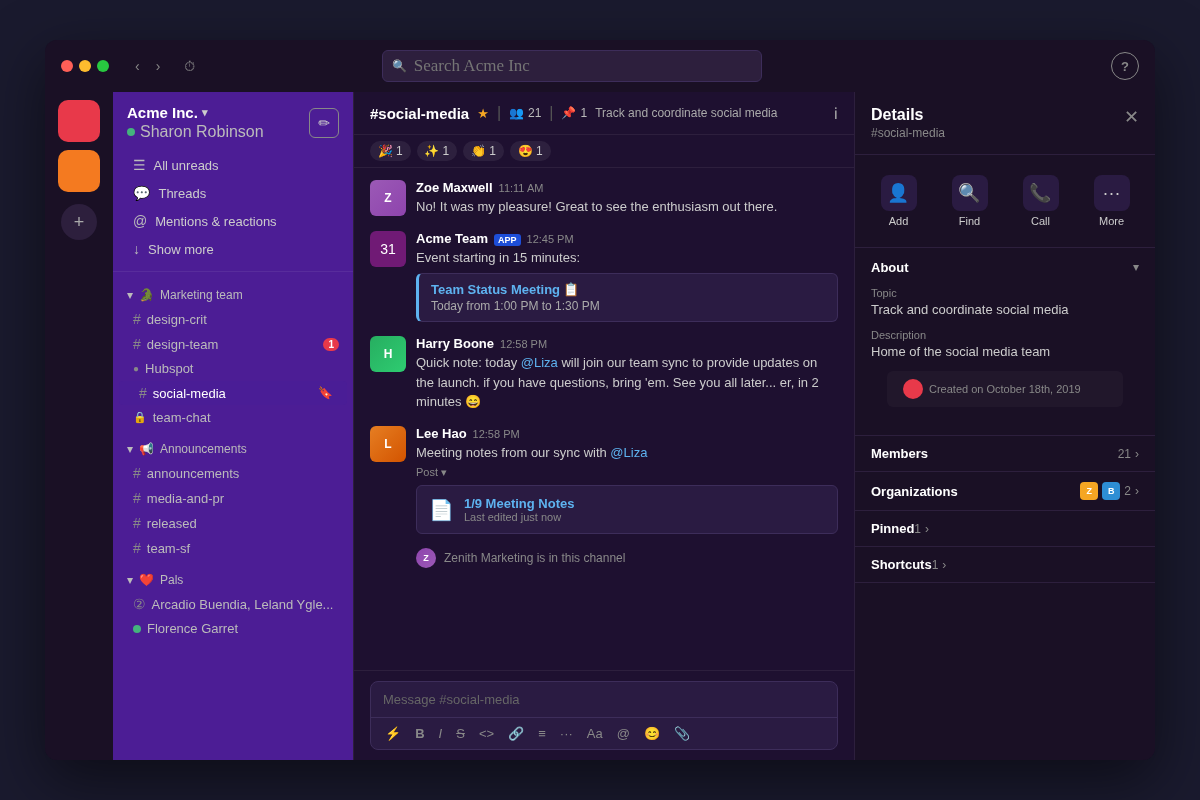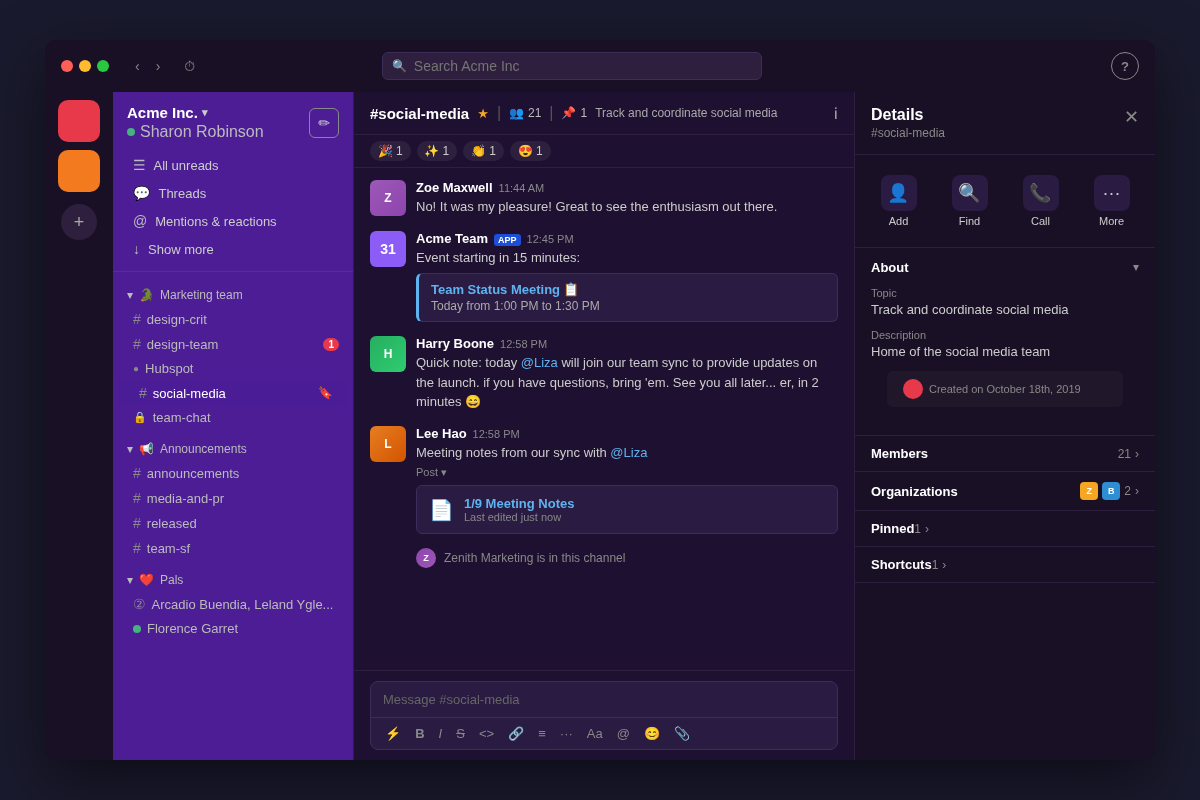--- a/index.html
+++ b/index.html
@@ -40,21 +40,21 @@
       margin: 0 auto;
       background: #2d1f3d;
       border: 1px solid #3d2d5a;
       border-radius: 6px;
       display: flex;
       align-items: center;
       padding: 5px 10px;
       gap: 6px;
     }
     .search-icon-svg { color: #888; font-size: 12px; }
-    .search-input { background: none; border: none; color: #ccc; font-size: 14px; flex: 1; outline: none; }
+    .search-input { background: none; border: none; color: #ccc; font-size: 17px; flex: 1; outline: none; font-family: Liberation Serif, serif; }
     .help-btn { margin-left: auto; background: none; border: none; color: #888; cursor: pointer; font-size: 16px; width: 28px; height: 28px; border-radius: 50%; border: 1.5px solid #888; display: flex; align-items: center; justify-content: center; font-size: 13px; font-weight: bold; }
 
     
     .main-content {
       flex: 1;
       display: flex;
       overflow: hidden;
     }
 
     
@@ -225,21 +225,21 @@
       flex-shrink: 0;
       display: flex;
       align-items: center;
       justify-content: center;
       font-size: 12px;
       font-weight: 700;
       color: white;
       overflow: hidden;
     }
     .avatar-zoe { background: linear-gradient(135deg, #9b59b6, #8e44ad); }
-    .avatar-acme { background: #8b5cf6; font-size: 14px; font-weight: 700; }
+    .avatar-acme { background: #701a75; font-size: 14px; font-weight: 400; }
     .avatar-harry { background: linear-gradient(135deg, #27ae60, #2ecc71); }
     .avatar-lee { background: linear-gradient(135deg, #e67e22, #d35400); }
 
     .message-content { flex: 1; }
     .message-header { display: flex; align-items: baseline; gap: 6px; margin-bottom: 2px; }
     .message-author { font-weight: 700; color: #fff; font-size: 13px; }
     .message-time { color: #888; font-size: 11px; }
     .app-badge { background: #1d4ed8; color: white; font-size: 9px; padding: 1px 4px; border-radius: 3px; font-weight: 600; vertical-align: middle; }
     .message-text { color: #ccc; font-size: 13px; line-height: 1.5; }
     .mention { color: #5eb3f0; cursor: pointer; }
@@ -571,21 +571,21 @@
         <div class="reaction-chip">😍 <span>1</span></div>
       </div>
 
       <div class="messages-area">
 
         <div class="message">
           <div class="avatar avatar-zoe">Z</div>
           <div class="message-content">
             <div class="message-header">
               <span class="message-author">Zoe Maxwell</span>
-              <span class="message-time">11:44 AM</span>
+              <span class="message-time">11:11 AM</span>
             </div>
             <div class="message-text">No! It was my pleasure! Great to see the enthusiasm out there.</div>
           </div>
         </div>
 
         <div class="message">
           <div class="avatar avatar-acme">31</div>
           <div class="message-content">
             <div class="message-header">
               <span class="message-author">Acme Team</span>

